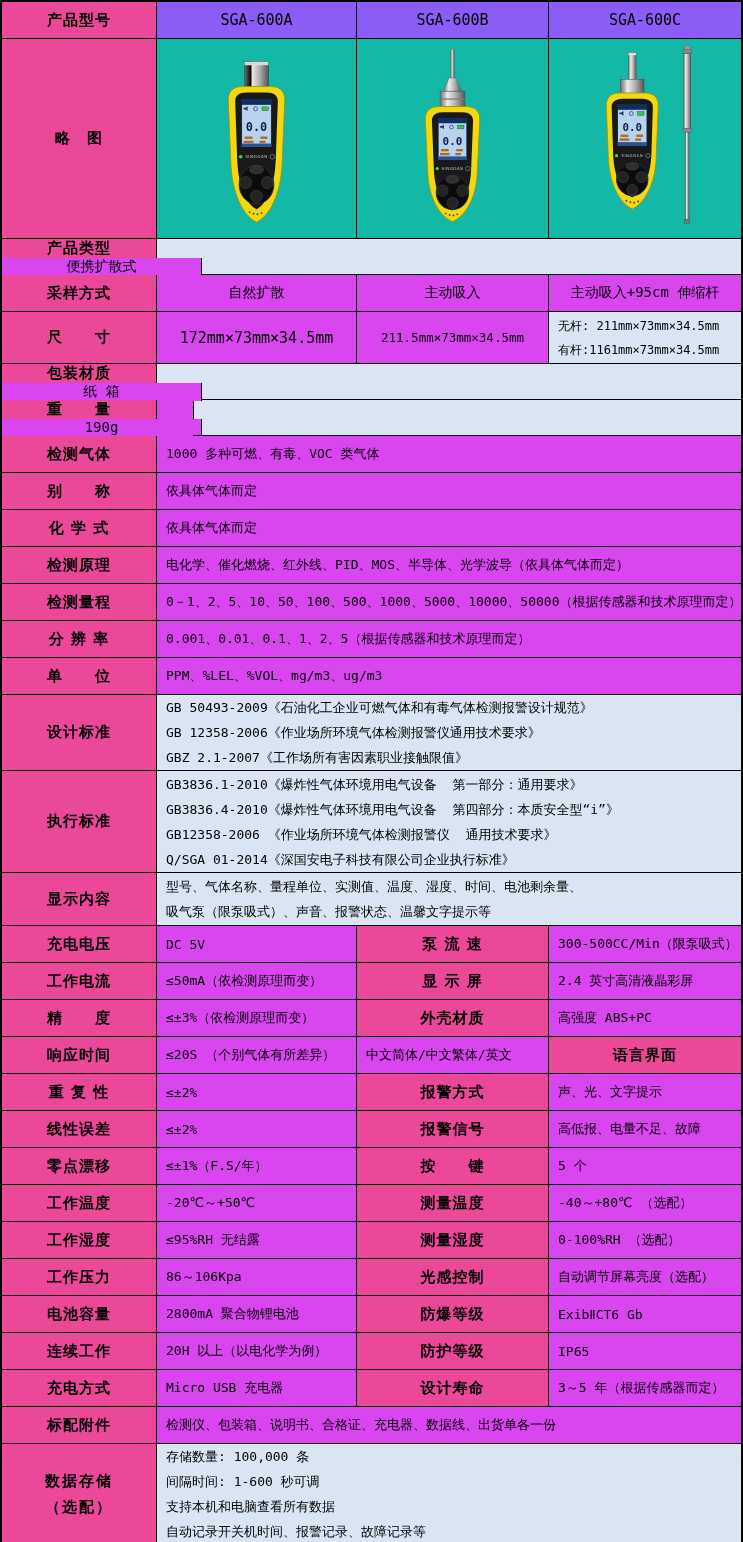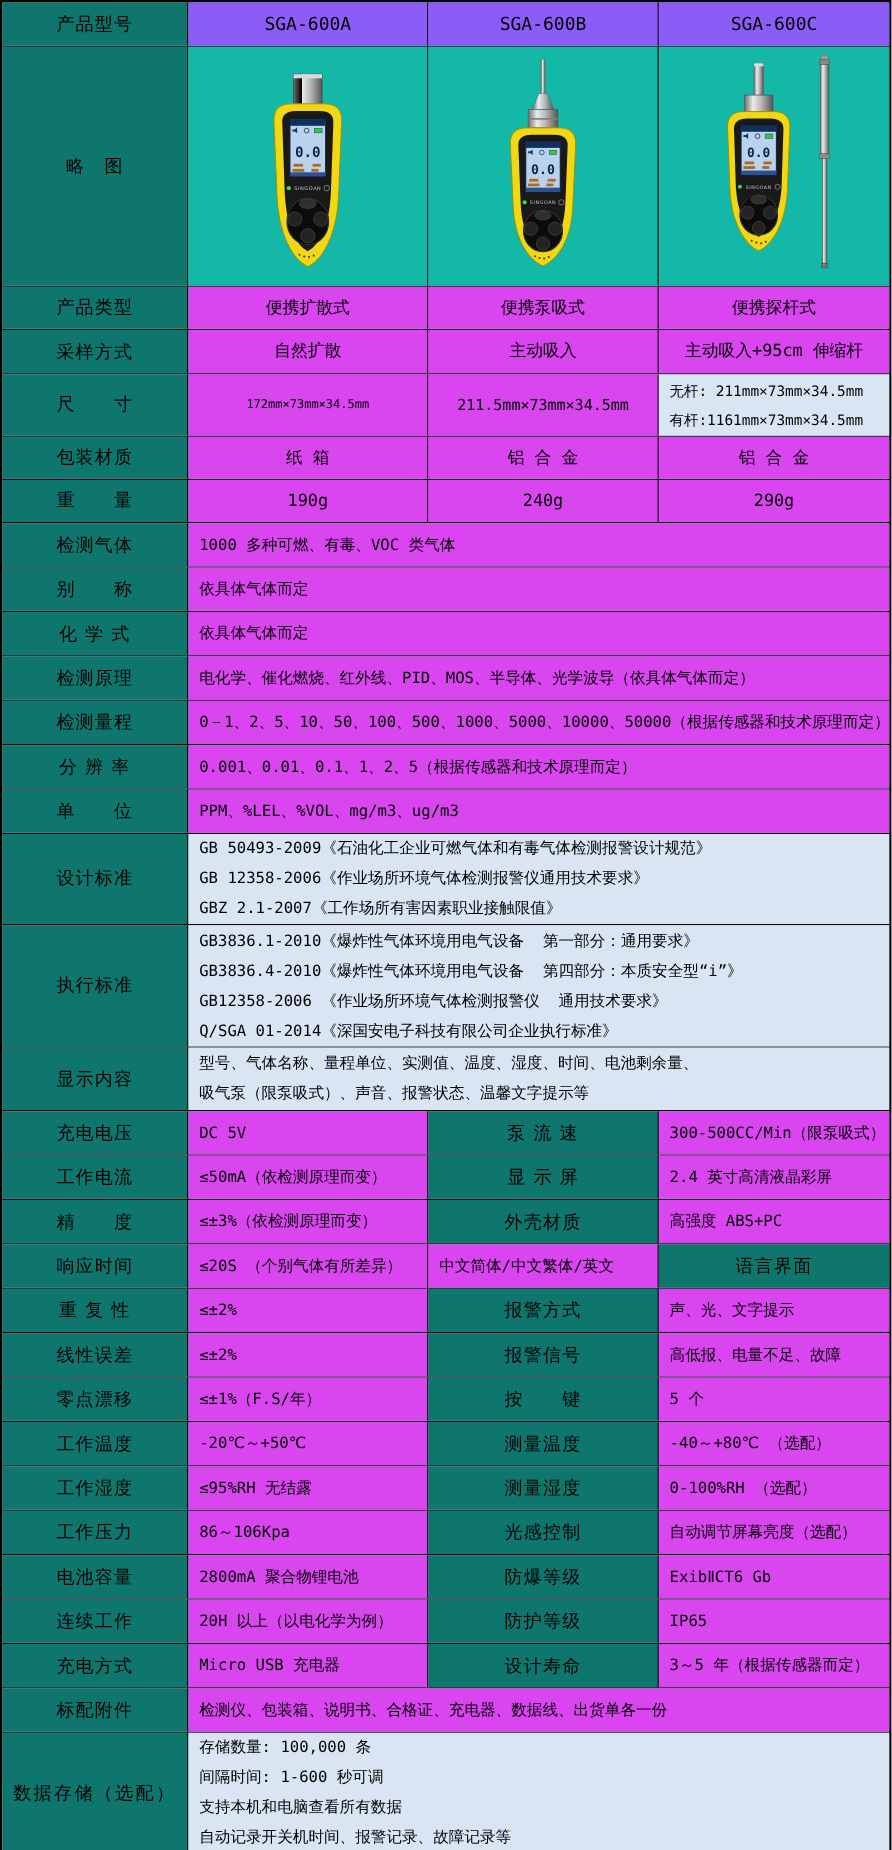--- a/index.html
+++ b/index.html
@@ -6,36 +6,36 @@
     font-family:"DejaVu Sans",sans-serif;}
   .table{width:743px;box-sizing:border-box;border:2px solid #000;border-bottom-width:3px;background:#d9e5f3;}
   .row{display:flex;border-bottom:1px solid #000;box-sizing:border-box;}
   .row:last-child{border-bottom:0;}
   .cell{box-sizing:border-box;border-right:1px solid #000;overflow:hidden;}
   .cell:last-child{border-right:0;}
   .w-l{width:155px;flex:none;}
   .w-a{width:200px;flex:none;}
   .w-b{width:192px;flex:none;}
   .w-c{flex:1;min-width:0;}
-  .h37{height:37px;} .h36{height:36px;} .h52{height:52px;} .h200{height:200px;}
+  .h37{height:37px;} .h36{height:36px;flex-direction:column;} .h52{height:52px;} .h200{height:200px;}
   .h76{height:76px;} .h102{height:102px;} .h53{height:53px;} .h99{height:99px;}
-  .label{background:#0f766e;display:flex;align-items:center;justify-content:center;
-    font-weight:normal;font-size:15px;text-align:center;letter-spacing:1px;}
+  .label{background:#ec4899;display:flex;align-items:center;justify-content:center;
+    font-weight:bold;font-size:15px;text-align:center;letter-spacing:1px;}
   .hmodel{background:#8b5cf6;display:flex;align-items:center;justify-content:center;
     font-size:15px;font-family:"DejaVu Sans Mono","DejaVu Sans",monospace;}
   .val{background:#d946ef;display:flex;align-items:center;padding:0 9px;font-size:13px;
     font-family:"DejaVu Sans Mono","DejaVu Sans",monospace;white-space:pre;}
   .val.center{justify-content:center;padding:0 3px;font-size:14px;}
   .multi{background:#d9e5f3;display:flex;flex-direction:column;justify-content:center;
     padding:1px 9px;font-size:13px;font-family:"DejaVu Sans Mono","DejaVu Sans",monospace;}
   .multi div{line-height:25px;white-space:pre;}
   .multi.tight div{line-height:24px;font-size:12px;}
   .imgcell{background:#14b8a6;display:flex;align-items:flex-end;justify-content:flex-end;}
   .imgcell svg{display:block;width:100%;height:198px;}
-  .label.stack{line-height:26px;letter-spacing:2px;align-items:center;}
+  .label.stack{flex-direction:column;line-height:26px;letter-spacing:2px;align-items:center;}
   .lcd-big{font-family:"DejaVu Sans Mono",monospace;font-weight:bold;}
 </style>
 </head>
 <body>
 
 <div class="table">
 
   <div class="row h37">
     <div class="cell w-l label">产品型号</div>
     <div class="cell w-a hmodel">SGA-600A</div>
@@ -194,21 +194,21 @@
 
   <div class="row h37">
     <div class="cell w-l label">采样方式</div>
     <div class="cell w-a val center">自然扩散</div>
     <div class="cell w-b val center">主动吸入</div>
     <div class="cell w-c val center">主动吸入+95cm 伸缩杆</div>
   </div>
 
   <div class="row h52">
     <div class="cell w-l label">尺　　寸</div>
-    <div class="cell w-a val center" style="font-size:10px">172mm×73mm×34.5mm</div>
+    <div class="cell w-a val center" style="font-size:15px">172mm×73mm×34.5mm</div>
     <div class="cell w-b val center" style="font-size:12.5px">211.5mm×73mm×34.5mm</div>
     <div class="cell w-c multi tight">
       <div>无杆: 211mm×73mm×34.5mm</div>
       <div>有杆:1161mm×73mm×34.5mm</div>
     </div>
   </div>
 
   <div class="row h36">
     <div class="cell w-l label">包装材质</div>
     <div class="cell w-a val center">纸 箱</div>

